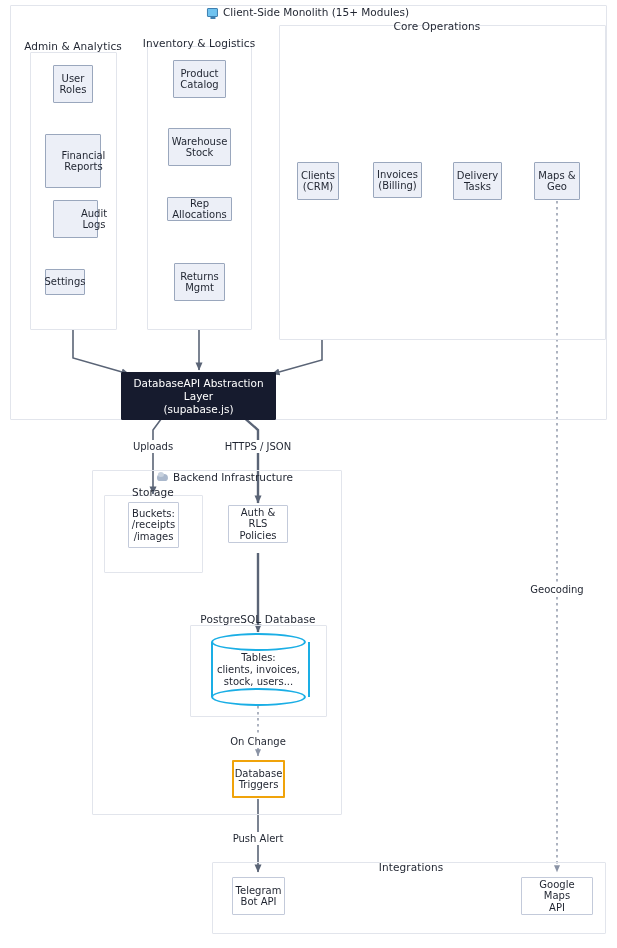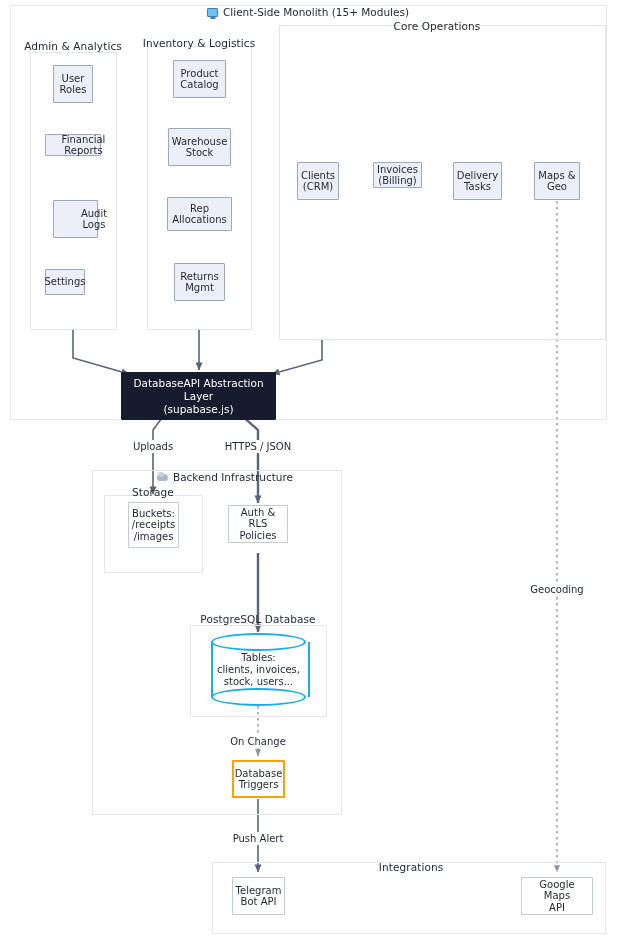--- a/index.html
+++ b/index.html
@@ -206,44 +206,44 @@
   <div class="root-title" style="left:308px;top:6px;">
     <span class="icon-monitor"></span>
     <span>Client-Side Monolith (15+ Modules)</span>
   </div>
 
   <div class="group" style="left:30px;top:52px;width:87px;height:278px;"></div>
   <div class="group-title center" style="left:73px;top:40px;">Admin &amp; Analytics</div>
 
   <div class="node" style="left:53px;top:65px;width:40px;height:38px;">User
 Roles</div>
-  <div class="node" style="left:45px;top:134px;width:56px;height:22px;padding-left:24px;">Financial
+  <div class="node" style="left:45px;top:134px;width:56px;height:54px;padding-left:24px;">Financial
 Reports</div>
   <div class="node" style="left:53px;top:200px;width:40px;height:38px;padding-left:40px;">Audit
 Logs</div>
   <div class="node" style="left:45px;top:269px;width:40px;height:26px;">Settings</div>
 
   <div class="group" style="left:147px;top:46px;width:105px;height:284px;"></div>
   <div class="group-title center" style="left:199px;top:37px;">Inventory &amp; Logistics</div>
 
   <div class="node" style="left:173px;top:60px;width:53px;height:38px;">Product
 Catalog</div>
   <div class="node" style="left:168px;top:128px;width:63px;height:38px;">Warehouse
 Stock</div>
-  <div class="node" style="left:167px;top:197px;width:65px;height:34px;">Rep
+  <div class="node" style="left:167px;top:197px;width:65px;height:24px;">Rep
 Allocations</div>
   <div class="node" style="left:174px;top:263px;width:51px;height:38px;">Returns
 Mgmt</div>
 
   <div class="group" style="left:279px;top:25px;width:327px;height:315px;"></div>
   <div class="group-title center" style="left:437px;top:20px;">Core Operations</div>
 
   <div class="node" style="left:297px;top:162px;width:42px;height:38px;">Clients
 (CRM)</div>
-  <div class="node" style="left:373px;top:162px;width:49px;height:26px;">Invoices
+  <div class="node" style="left:373px;top:162px;width:49px;height:36px;">Invoices
 (Billing)</div>
   <div class="node" style="left:453px;top:162px;width:49px;height:38px;">Delivery
 Tasks</div>
   <div class="node" style="left:534px;top:162px;width:46px;height:38px;">Maps &amp;
 Geo</div>
 
   <div class="node dark" style="left:121px;top:372px;width:155px;height:48px;">DatabaseAPI Abstraction Layer
 (supabase.js)</div>
 
   <div class="edge-label" style="left:153px;top:440px;">Uploads</div>

